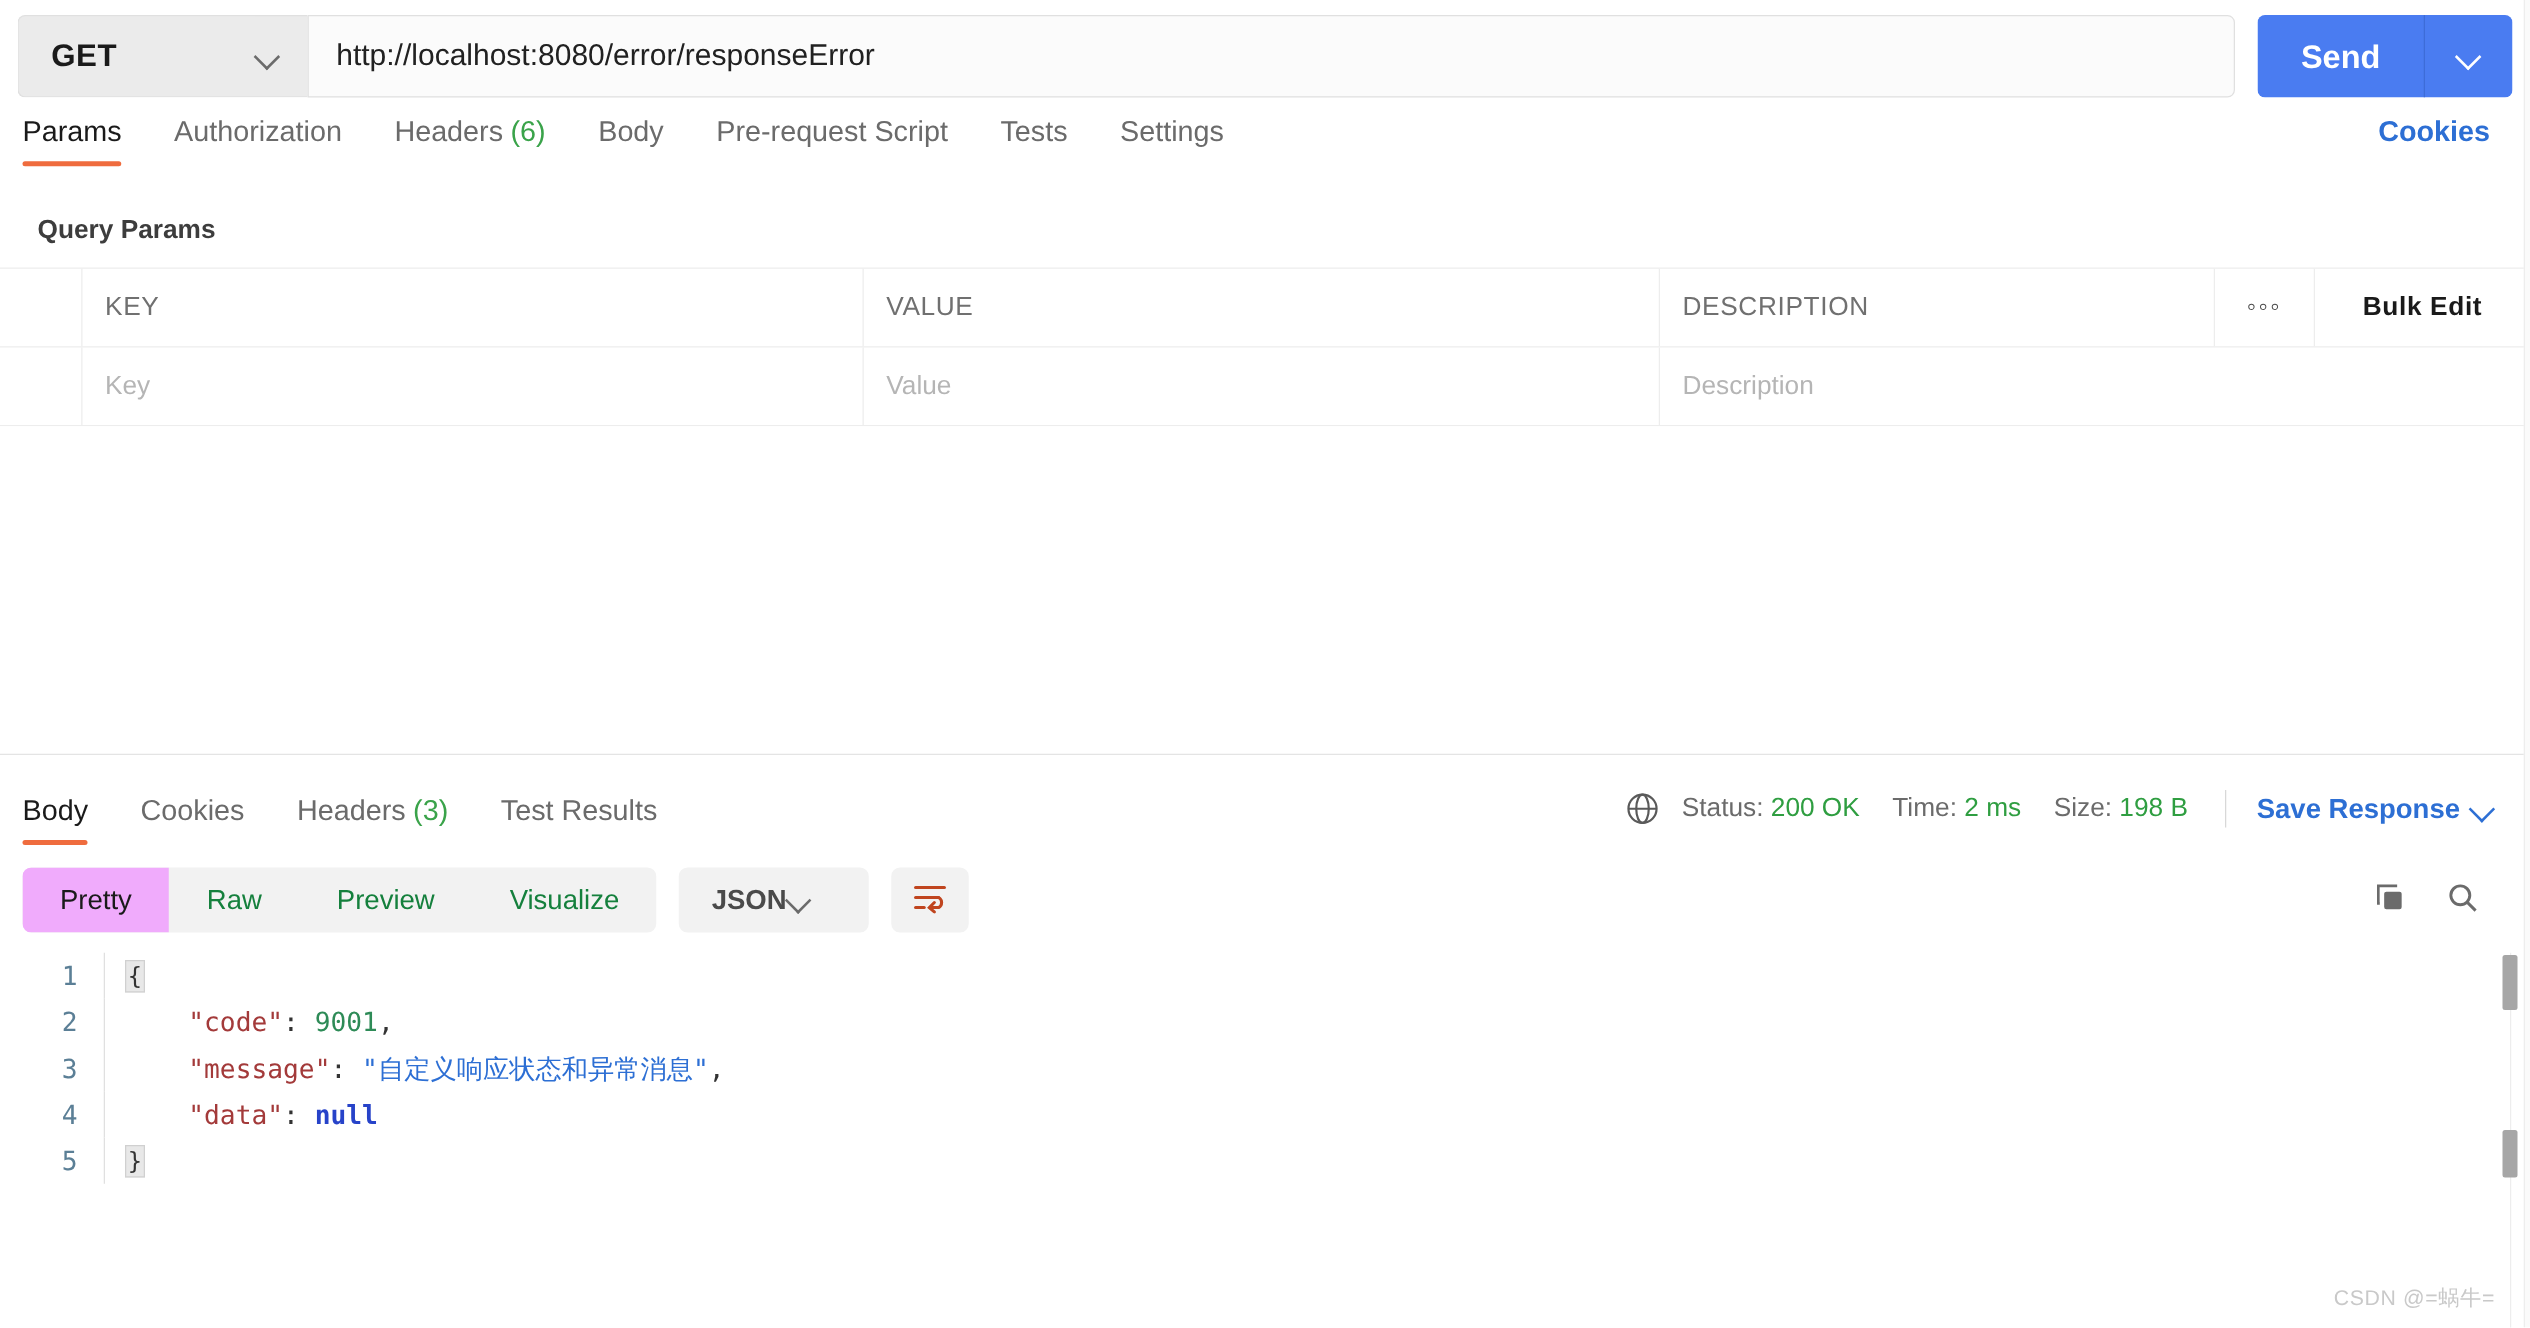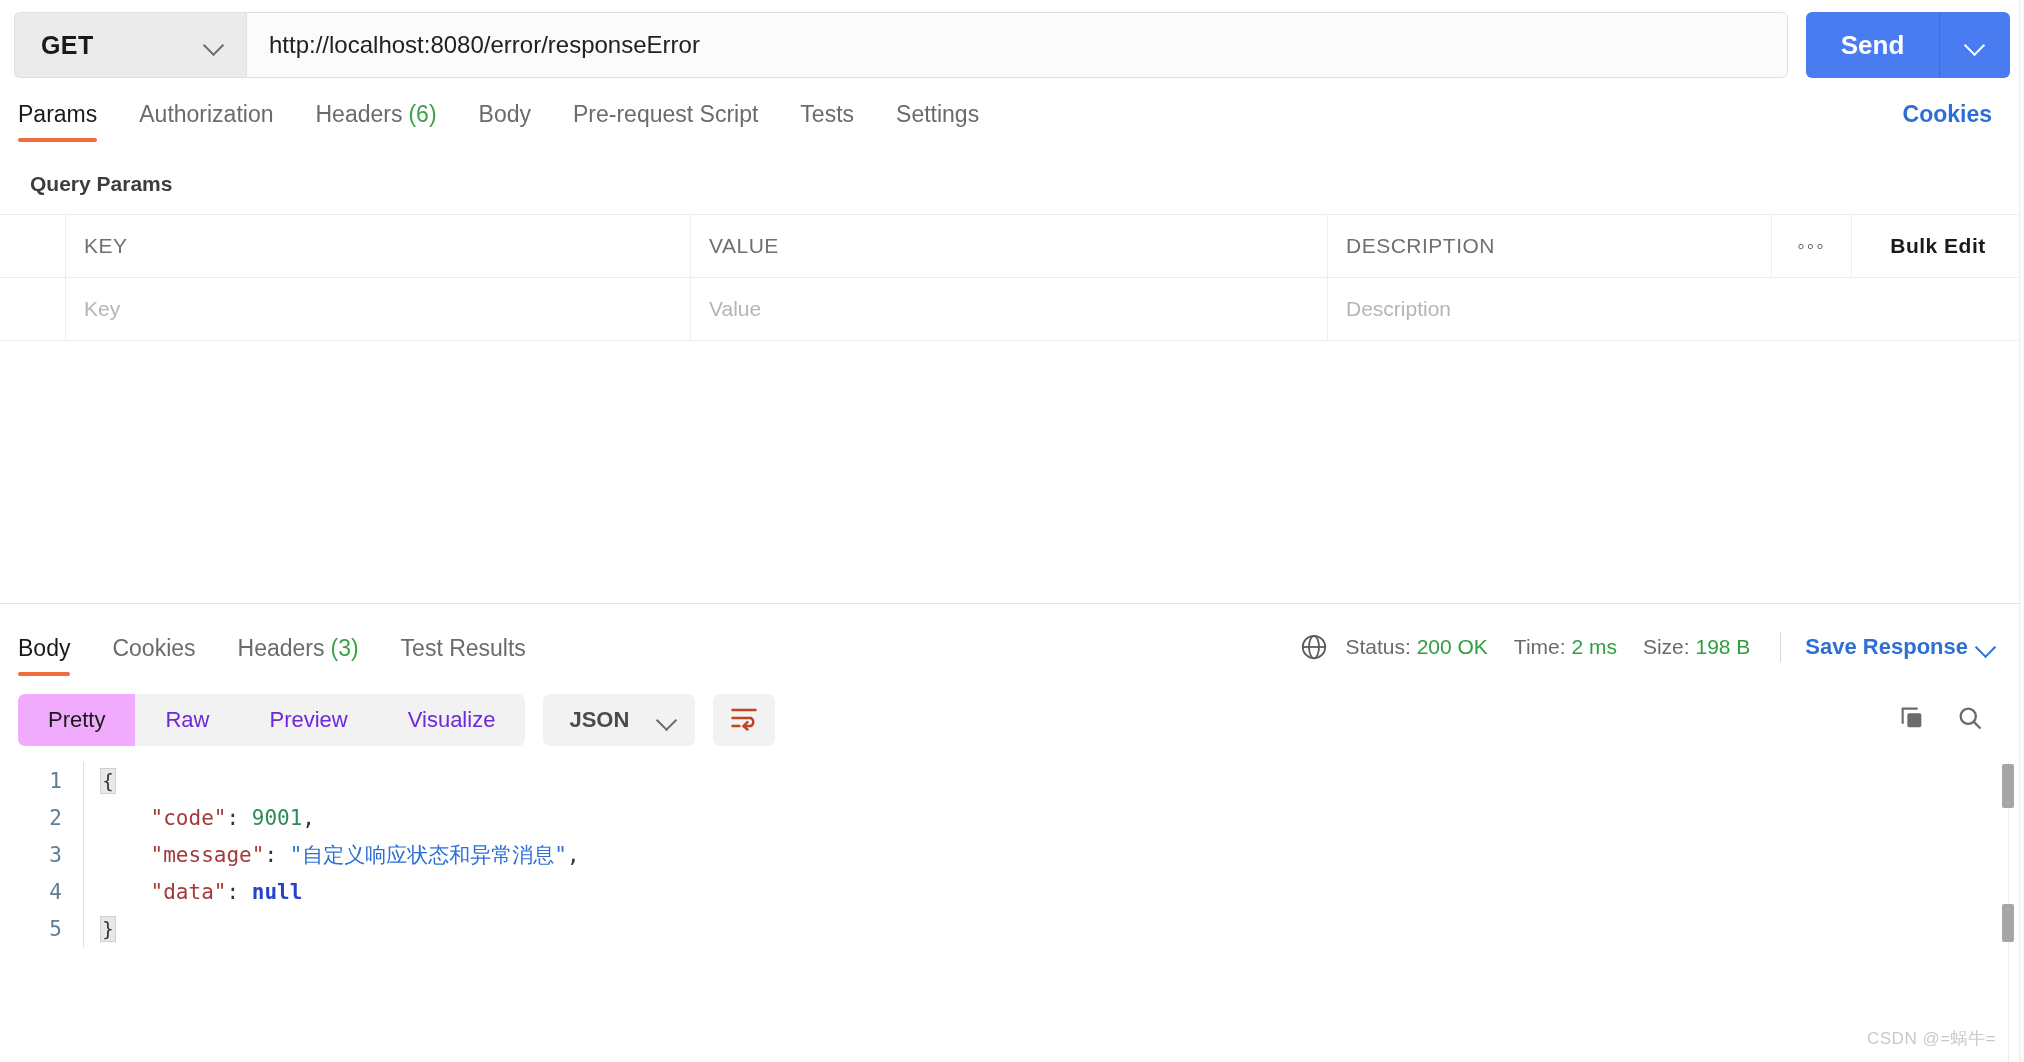--- a/index.html
+++ b/index.html
@@ -95,21 +95,21 @@
     display: flex;
     align-items: center;
     justify-content: center;
     cursor: pointer;
   }
   .send-chev .chev::before { border-color: #ffffff; }
 
   
   .req-tabs {
     display: flex;
-    align-items: center;
+    align-items: flex-start;
     padding: 0 18px 0 18px;
     height: 58px;
     position: relative;
   }
   .tab {
     font-size: 23px;
     color: #6b6b6b;
     padding: 0 0 14px 0;
     margin-right: 42px;
     position: relative;
@@ -225,35 +225,34 @@
     background: #f2f2f2;
     border-radius: 7px;
     overflow: hidden;
     height: 52px;
   }
   .seg-item {
     padding: 0 30px;
     display: flex;
     align-items: center;
     font-size: 22px;
-    color: #6d28d9;
+    color: #15803d;
     cursor: pointer;
   }
   .seg-item.active {
     background: #f0abfc;
     color: #1a1a1a;
   }
   .json-select {
     margin-left: 18px;
     background: #f2f2f2;
     border-radius: 7px;
     height: 52px;
     display: flex;
     align-items: center;
-    justify-content: space-between;
     padding: 0 18px 0 26px;
     width: 152px;
     cursor: pointer;
   }
   .json-select .lbl { font-size: 22px; color: #4a4a4a; font-weight: bold; }
   .wrap-btn {
     margin-left: 18px;
     background: #f2f2f2;
     border-radius: 7px;
     height: 52px; width: 62px;

